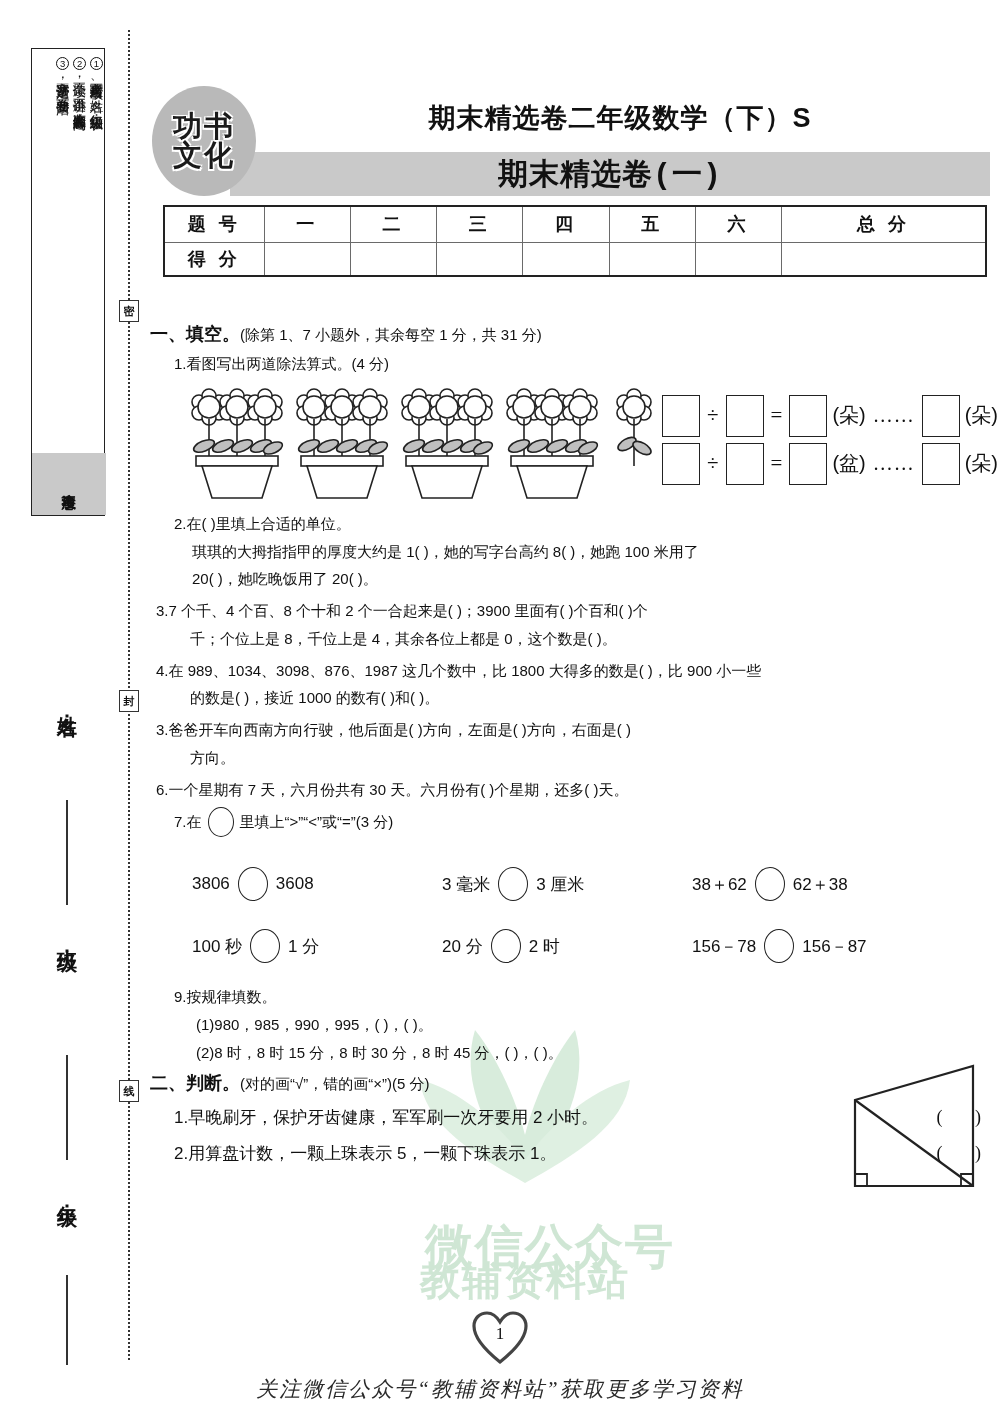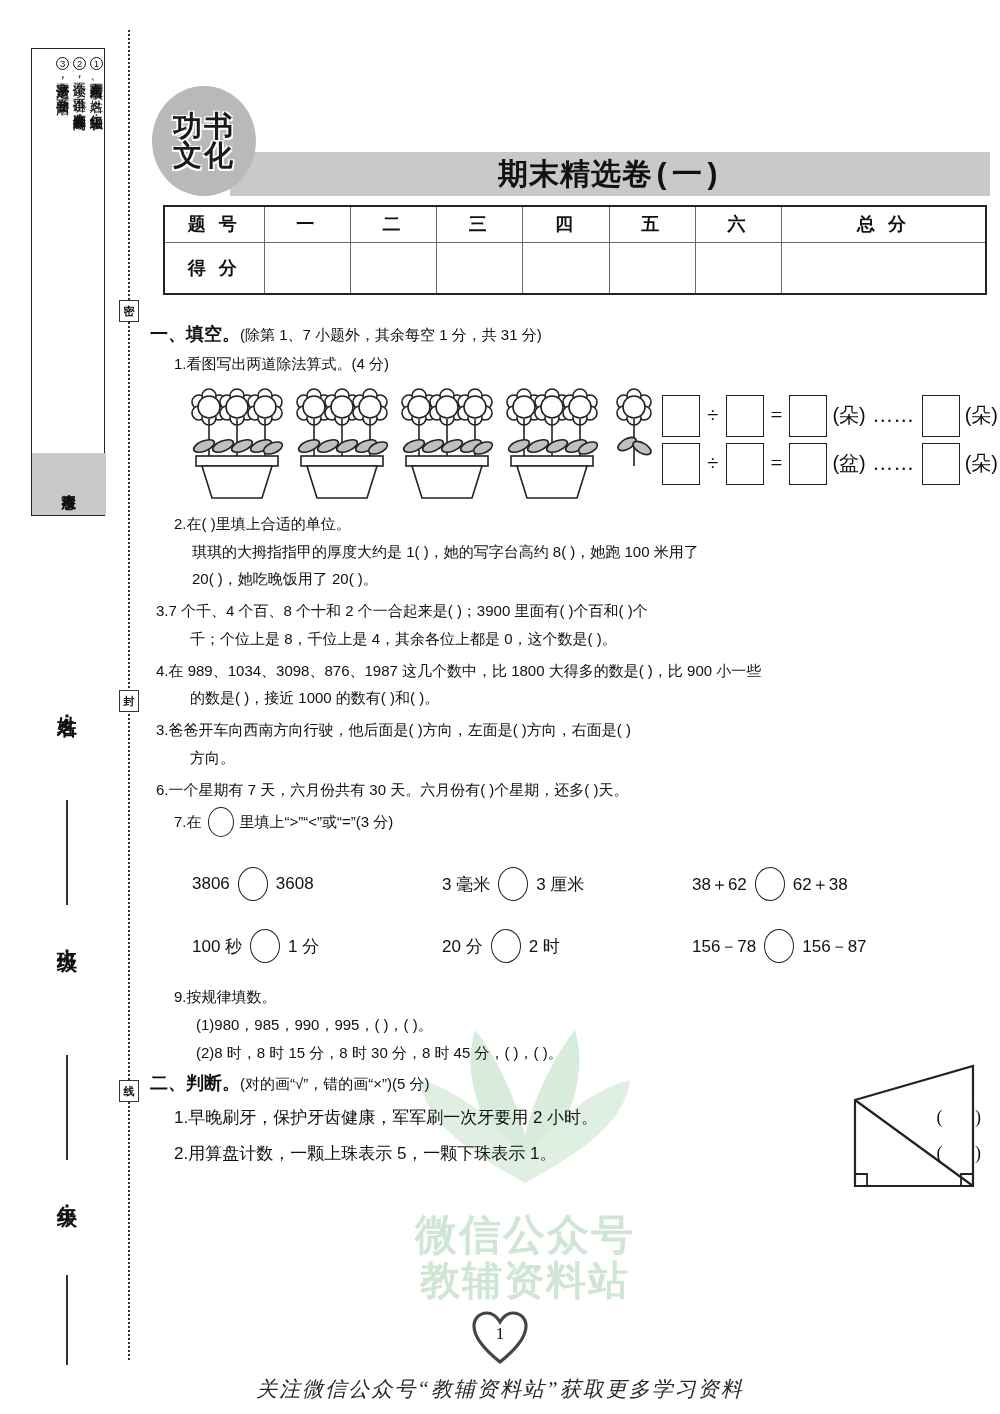--- a/index.html
+++ b/index.html
@@ -19,21 +19,21 @@
     pointer-events: none; z-index: 0;
   }
   .wm-text {
     position: absolute; left: 0; width: 100%;
     text-align: center;
     font-family: "Liberation Sans", sans-serif;
     font-weight: bold;
     color: #cfe6d4;
     letter-spacing: 2px;
   }
-  .wm-t1 { top: 222px; font-size: 42px; }
+  .wm-t1 { top: 230px; font-size: 48px; text-align: right; }
   .wm-t2 { top: 268px; font-size: 40px; }
 
   
   .notice-box {
     position: absolute; left: 31px; top: 48px;
     width: 74px; height: 468px;
     border: 1.6px solid #222;
     background: #fff;
   }
   .notice-head {
@@ -133,21 +133,21 @@
     border: 2px solid #222;
   }
   .score-table td {
     border: 1px solid #6a6a6a;
     height: 36px; text-align: center;
     font-family: "Liberation Sans", sans-serif;
     font-weight: bold; font-size: 18px;
     letter-spacing: 4px;
   }
   .score-table td.lbl { width: 100px; }
-  .score-table tr.r2 td { height: 52px; }
+  .score-table tr.r2 td { height: 34px; }
 
   
   .qbody { position: absolute; left: 150px; top: 322px; width: 845px; z-index: 2; }
   .sec-head {
     font-family: "Liberation Sans", sans-serif;
     font-size: 18px; font-weight: bold;
     margin-bottom: 4px;
   }
   .sec-head .note { font-size: 15px; font-weight: normal; }
   .q {
@@ -261,20 +261,21 @@
   <div class="seal-mark" style="top:300px;">密</div>
   <div class="seal-mark" style="top:690px;">封</div>
   <div class="seal-mark" style="top:1080px;">线</div>
 
   <div class="logo">
     <div class="logo-inner">
       <div>功书</div>
       <div>文化</div>
     </div>
   </div>
+  <div class="paper-title">期末精选卷二年级数学（下）S</div>
   <div class="subtitle-bar">
     <span>期末精选卷(一)</span>
   </div>
 
   <table class="score-table">
     <tbody>
         <tr class="r1">
       <td class="lbl">题 号</td>
       <td>一</td>
       <td>二</td>

